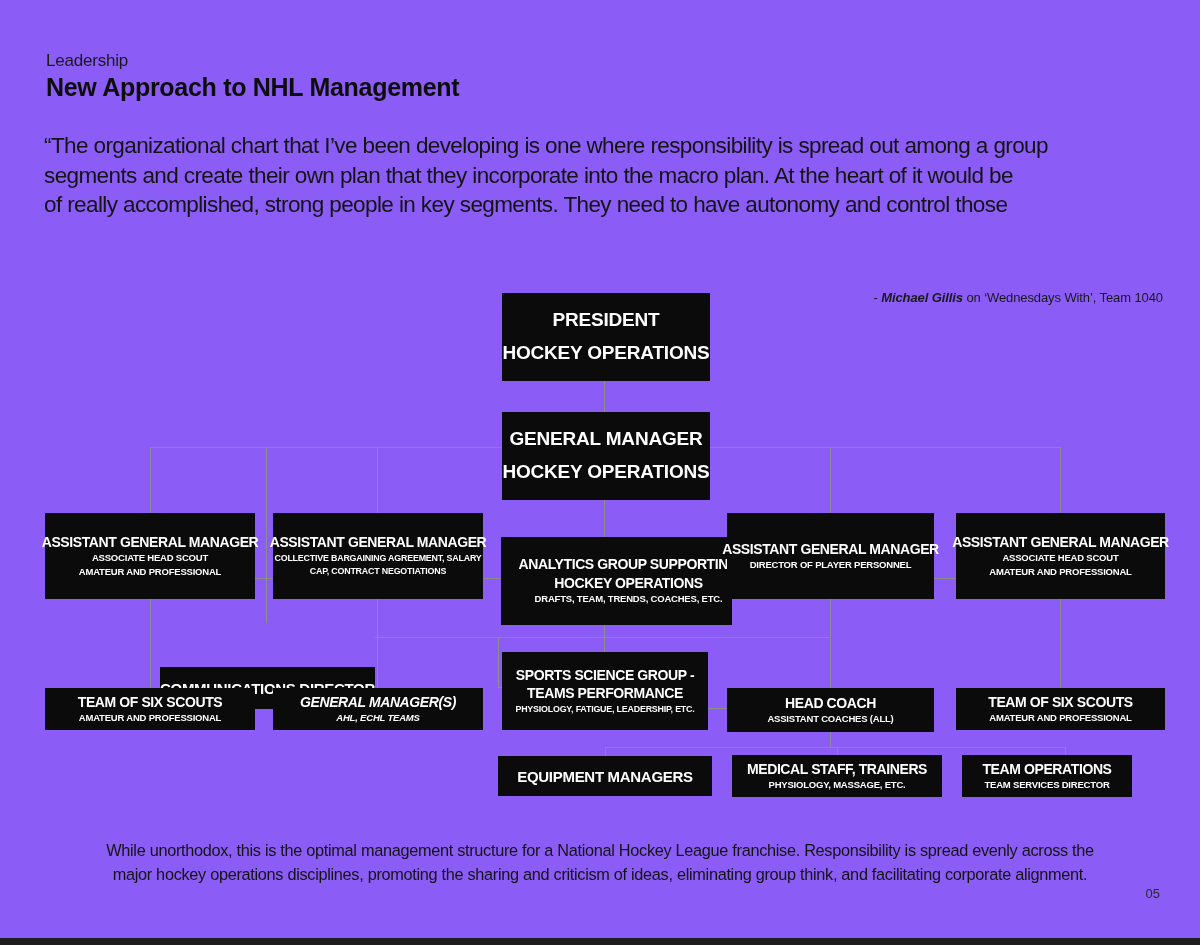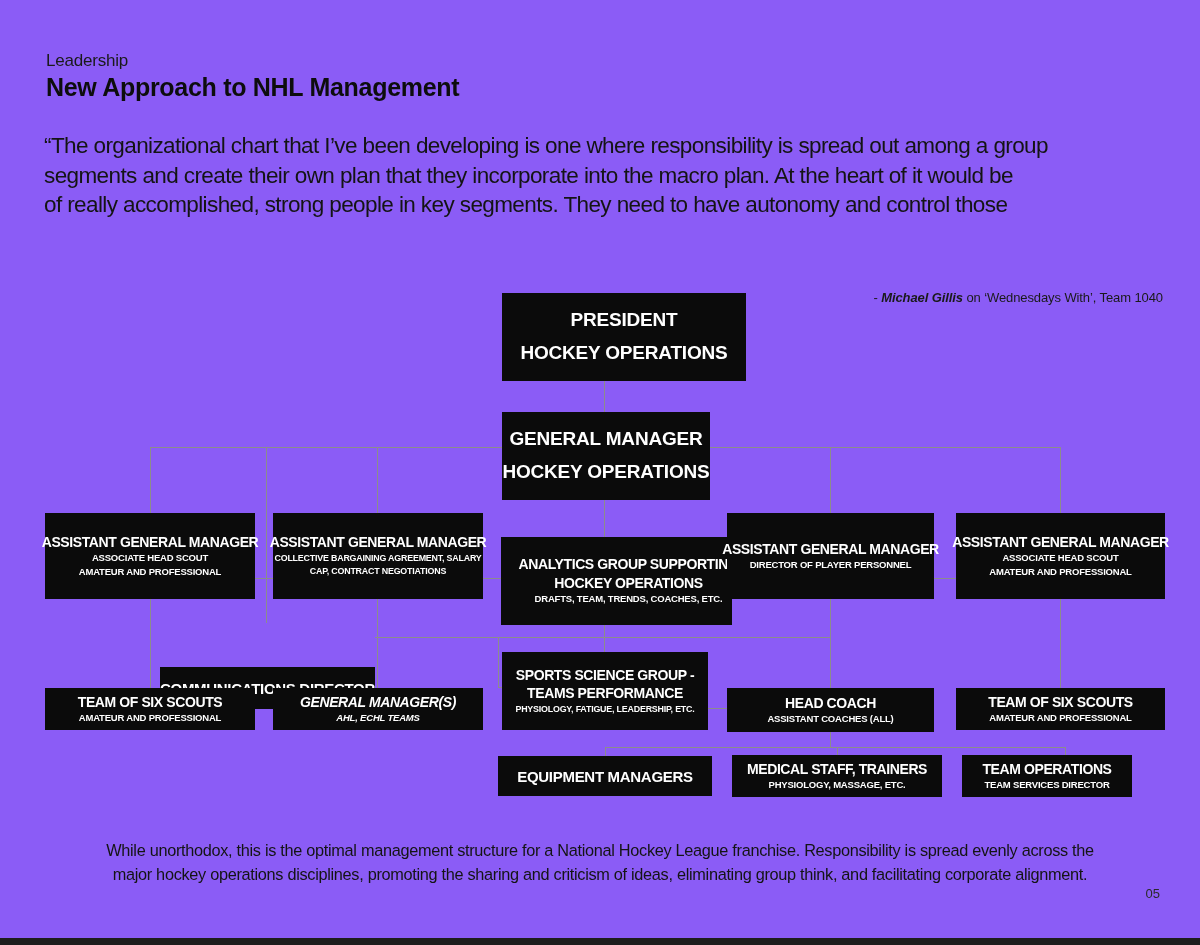--- a/index.html
+++ b/index.html
@@ -22,21 +22,21 @@
   
   .box{position:absolute;background:#0b0b0b;color:#ffffff;display:flex;flex-direction:column;
        align-items:center;justify-content:center;text-align:center;font-weight:700;z-index:2;}
   .t{font-size:14px;letter-spacing:-0.4px;line-height:1.32;white-space:nowrap;}
   .t-lg{font-size:19px;letter-spacing:-0.2px;line-height:1.72;white-space:nowrap;}
   .t-md{font-size:15px;letter-spacing:-0.3px;line-height:1.4;white-space:nowrap;}
   .s{font-size:9.5px;letter-spacing:-0.2px;line-height:1.5;white-space:nowrap;}
   .s-xs{font-size:8.9px;}
 
   
-  .b-president{left:502px;top:293px;width:244px;height:88px;}
+  .b-president{left:502px;top:293px;width:208px;height:88px;}
   .b-gm{left:502px;top:412px;width:208px;height:88px;}
   .b-agm1{left:45px;top:513px;width:210px;height:86px;}
   .b-agm2{left:273px;top:513px;width:210px;height:86px;}
   .b-analytics{left:501px;top:537px;width:207px;height:88px;padding-left:24px;}
   .b-agm3{left:727px;top:513px;width:207px;height:86px;}
   .b-agm4{left:956px;top:513px;width:209px;height:86px;}
   .b-comm{left:160px;top:623px;width:215px;height:42px;margin-top:44px;}
   .b-sports{left:502px;top:652px;width:206px;height:78px;}
   .b-scoutsL{left:45px;top:688px;width:210px;height:42px;}
   .b-gms{left:273px;top:688px;width:210px;height:42px;font-style:italic;}

